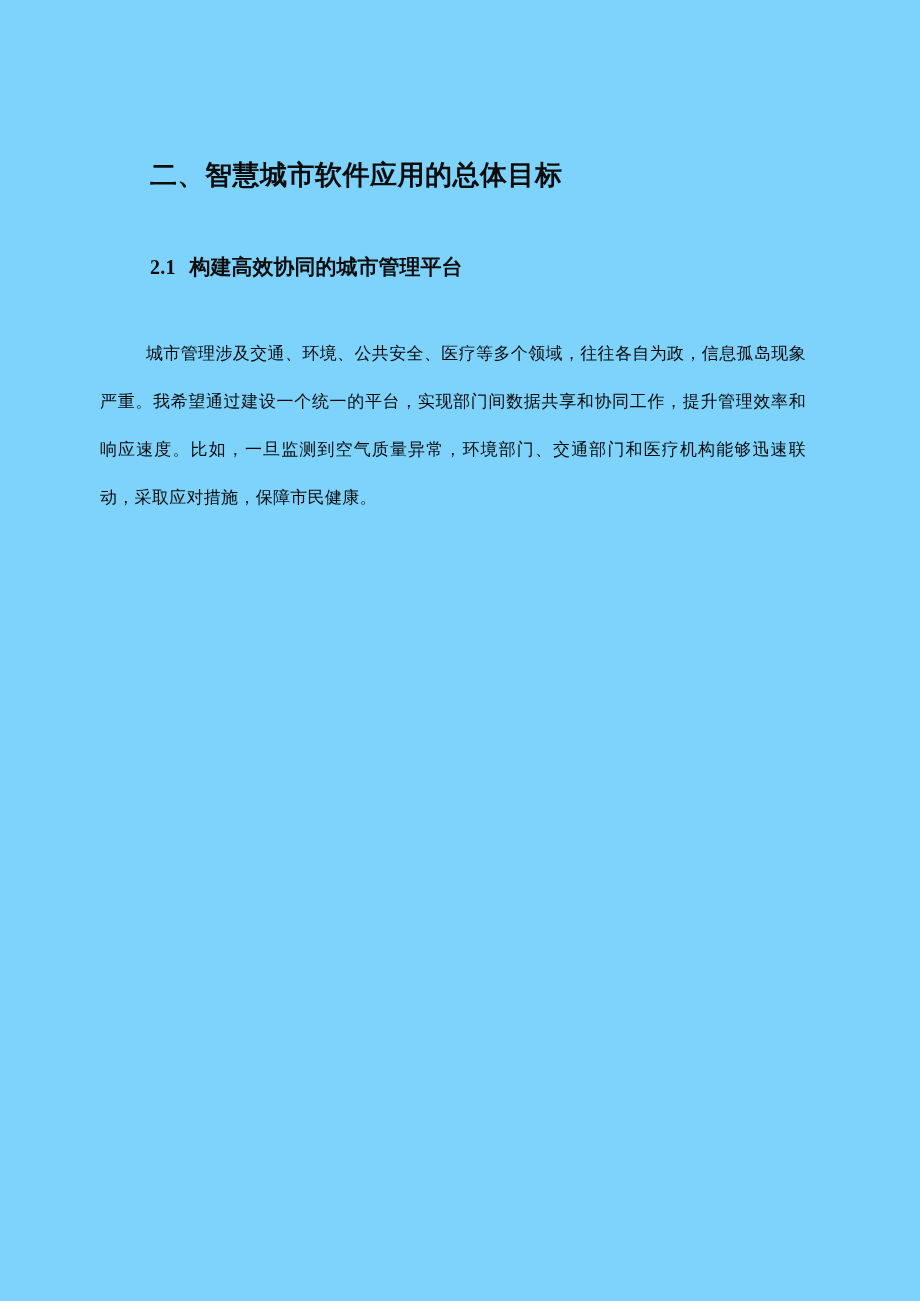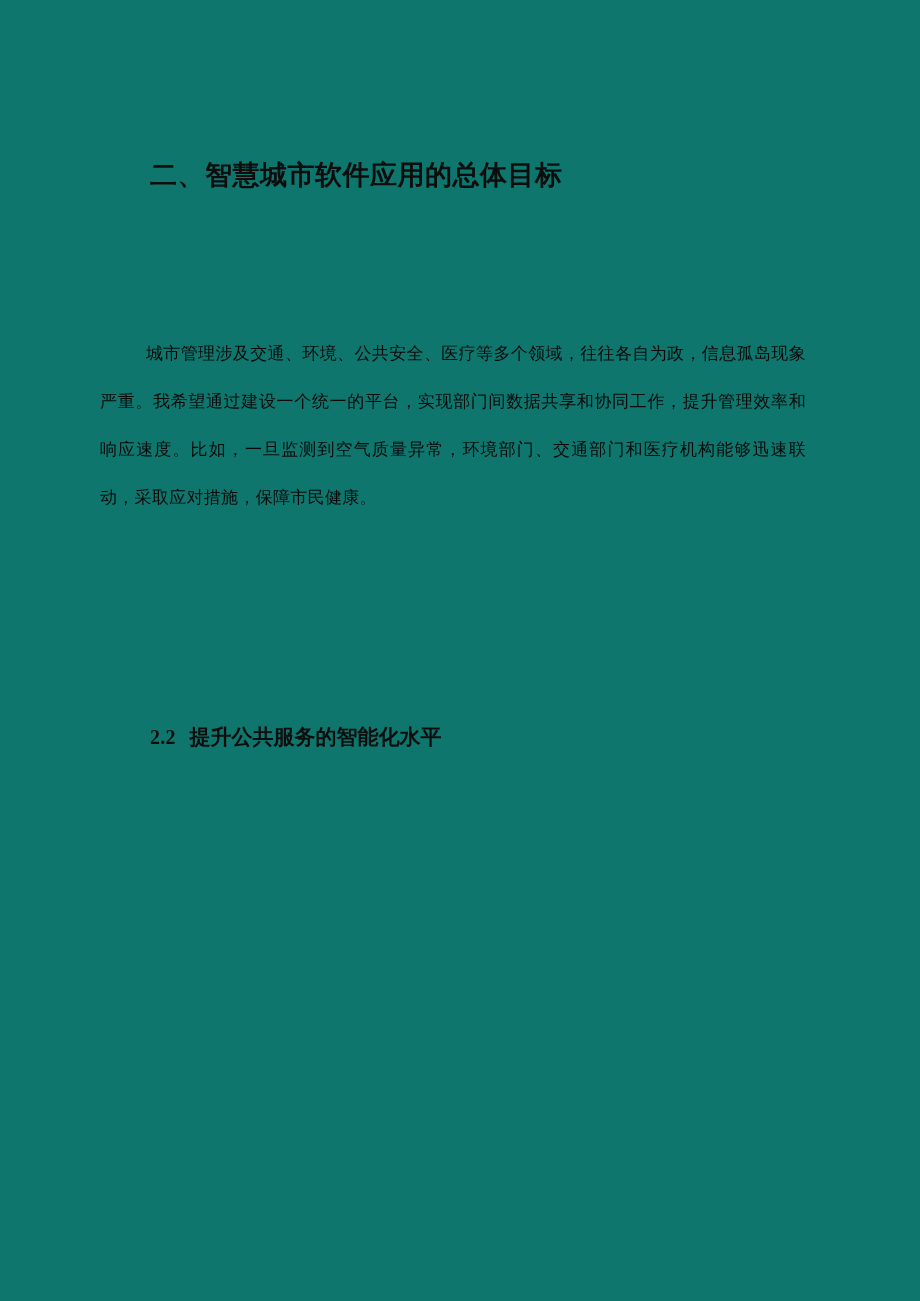--- a/index.html
+++ b/index.html
@@ -13,21 +13,21 @@
     font-family: "Liberation Serif", "DejaVu Serif", serif;
     color: #000000;
     -webkit-font-smoothing: antialiased;
   }
 
   .page {
     position: relative;
     width: 920px;
     height: 1301px;
     box-sizing: border-box;
-    background: #0f766e;
+    background: #7dd3fc;
     overflow: hidden;
   }
 
   
   .h1-section {
     position: absolute;
     left: 150px;
     top: 156px;
     font-family: "Liberation Sans", "DejaVu Sans", sans-serif;
     font-weight: bold;
@@ -77,23 +77,23 @@
   .p3 { top: 796px; line-height: 48px; }
   .p4 { top: 1018px; line-height: 39px; }
 </style>
 </head>
 <body>
 
 <div class="page">
 
   <div class="h1-section">二、智慧城市软件应用的总体目标</div>
 
+  <div class="h2-section h2-21">
+    <span class="h2-num">2.1</span><span>构建高效协同的城市管理平台</span>
+  </div>
 
   <div class="para p1">城市管理涉及交通、环境、公共安全、医疗等多个领域，往往各自为政，信息孤岛现象严重。我希望通过建设一个统一的平台，实现部门间数据共享和协同工作，提升管理效率和响应速度。比如，一旦监测到空气质量异常，环境部门、交通部门和医疗机构能够迅速联动，采取应对措施，保障市民健康。</div>
 
 
-  <div class="h2-section h2-22">
-    <span class="h2-num">2.2</span><span>提升公共服务的智能化水平</span>
-  </div>
 
 
 
 </div>
 
 </body></html>

